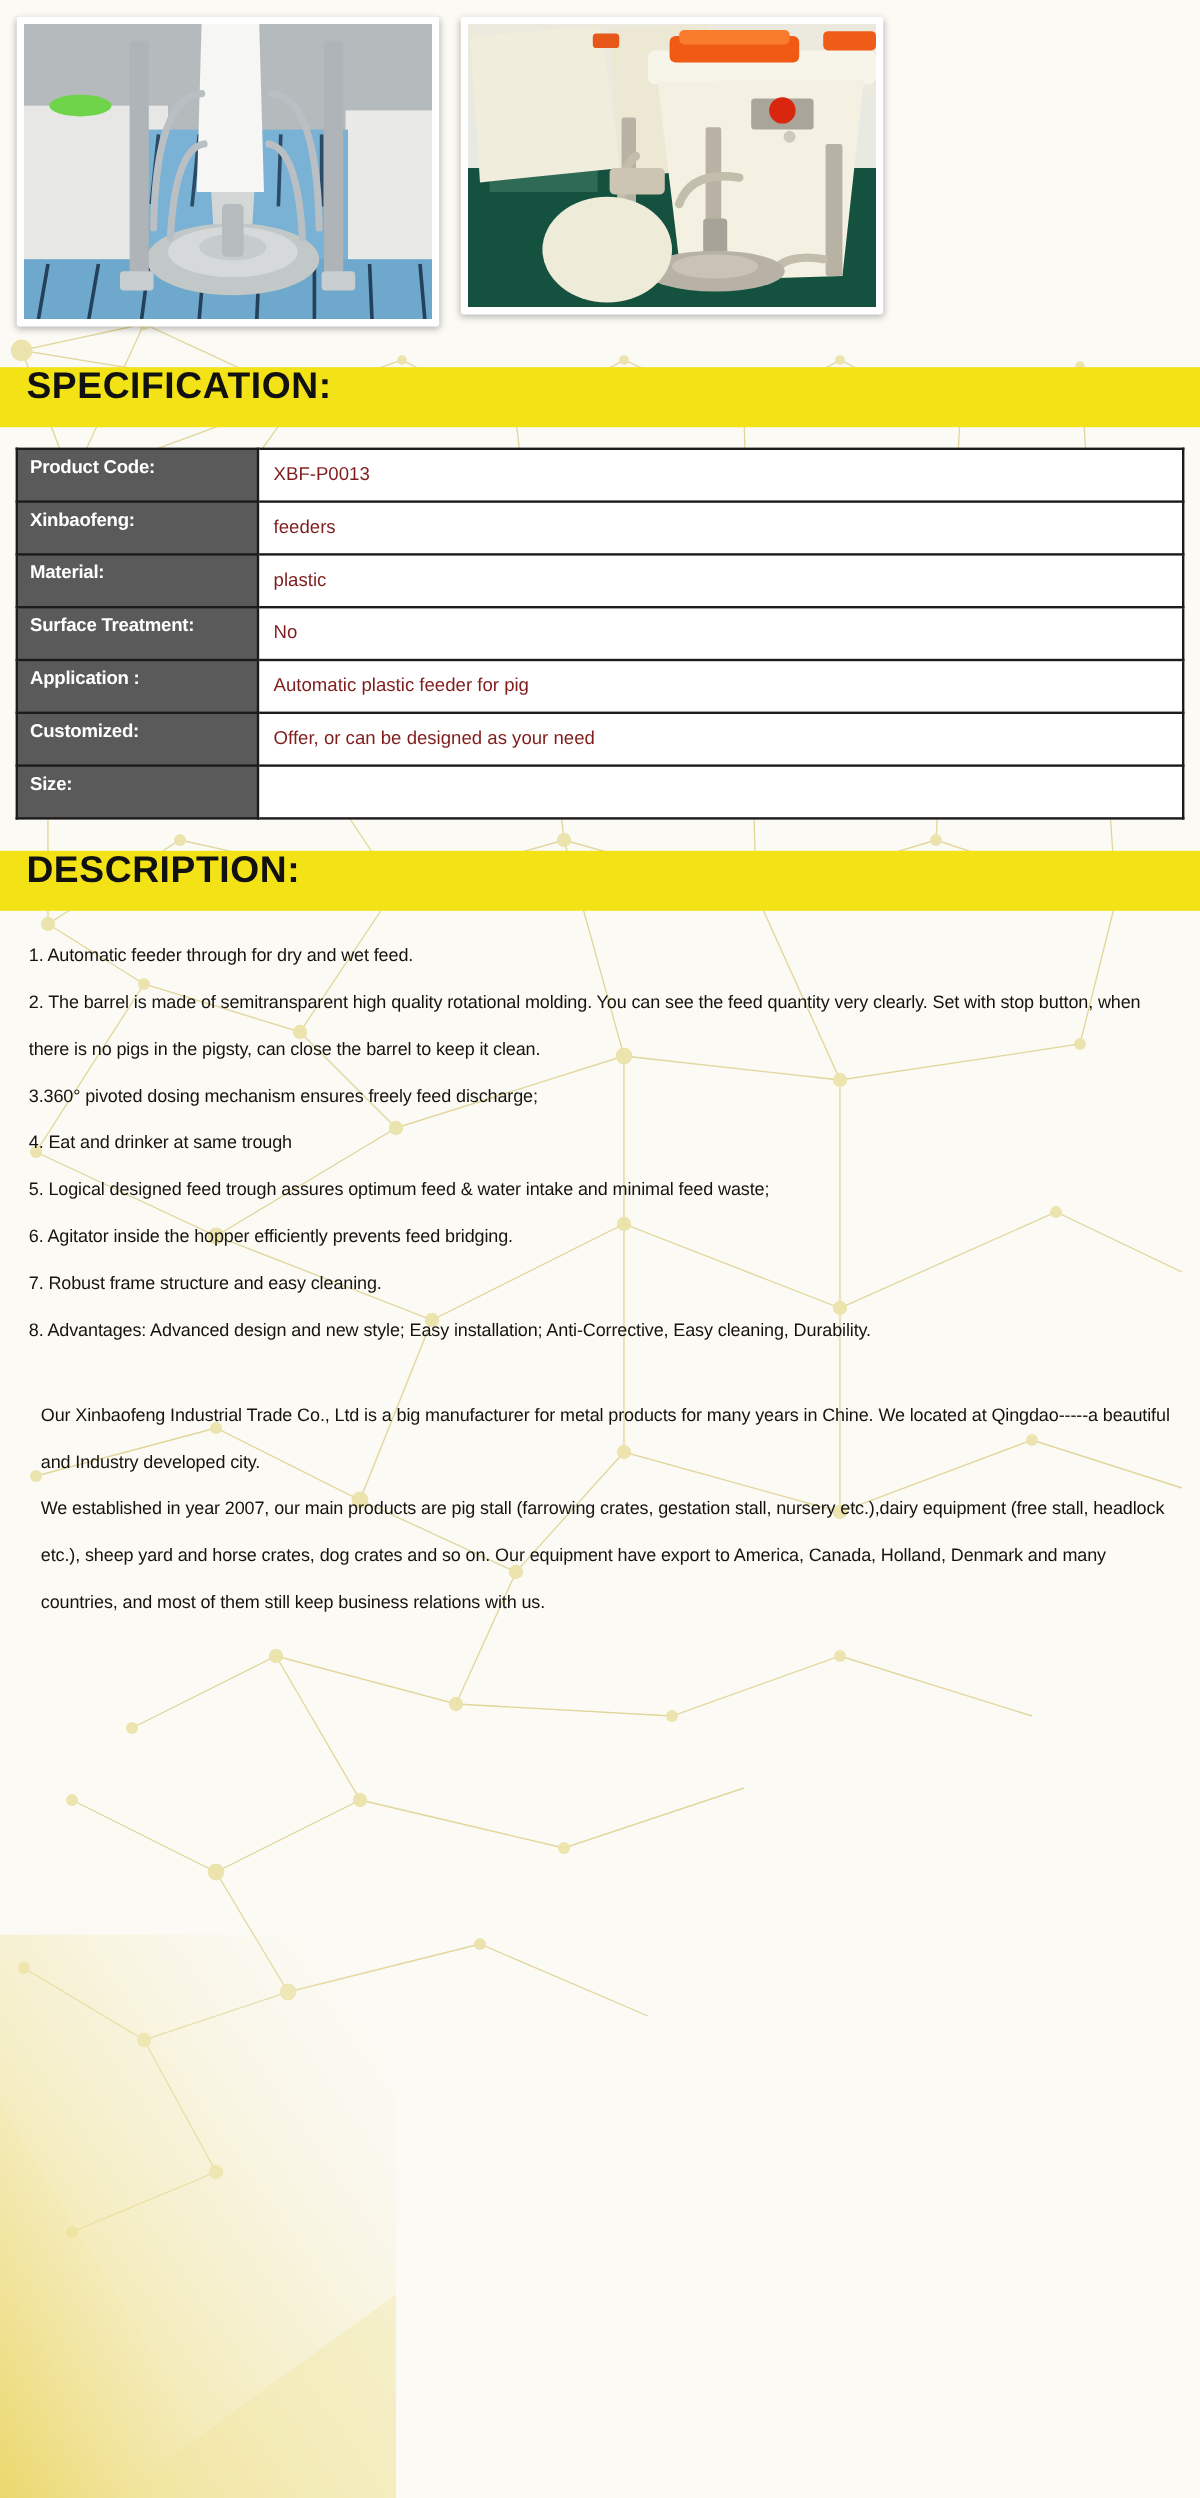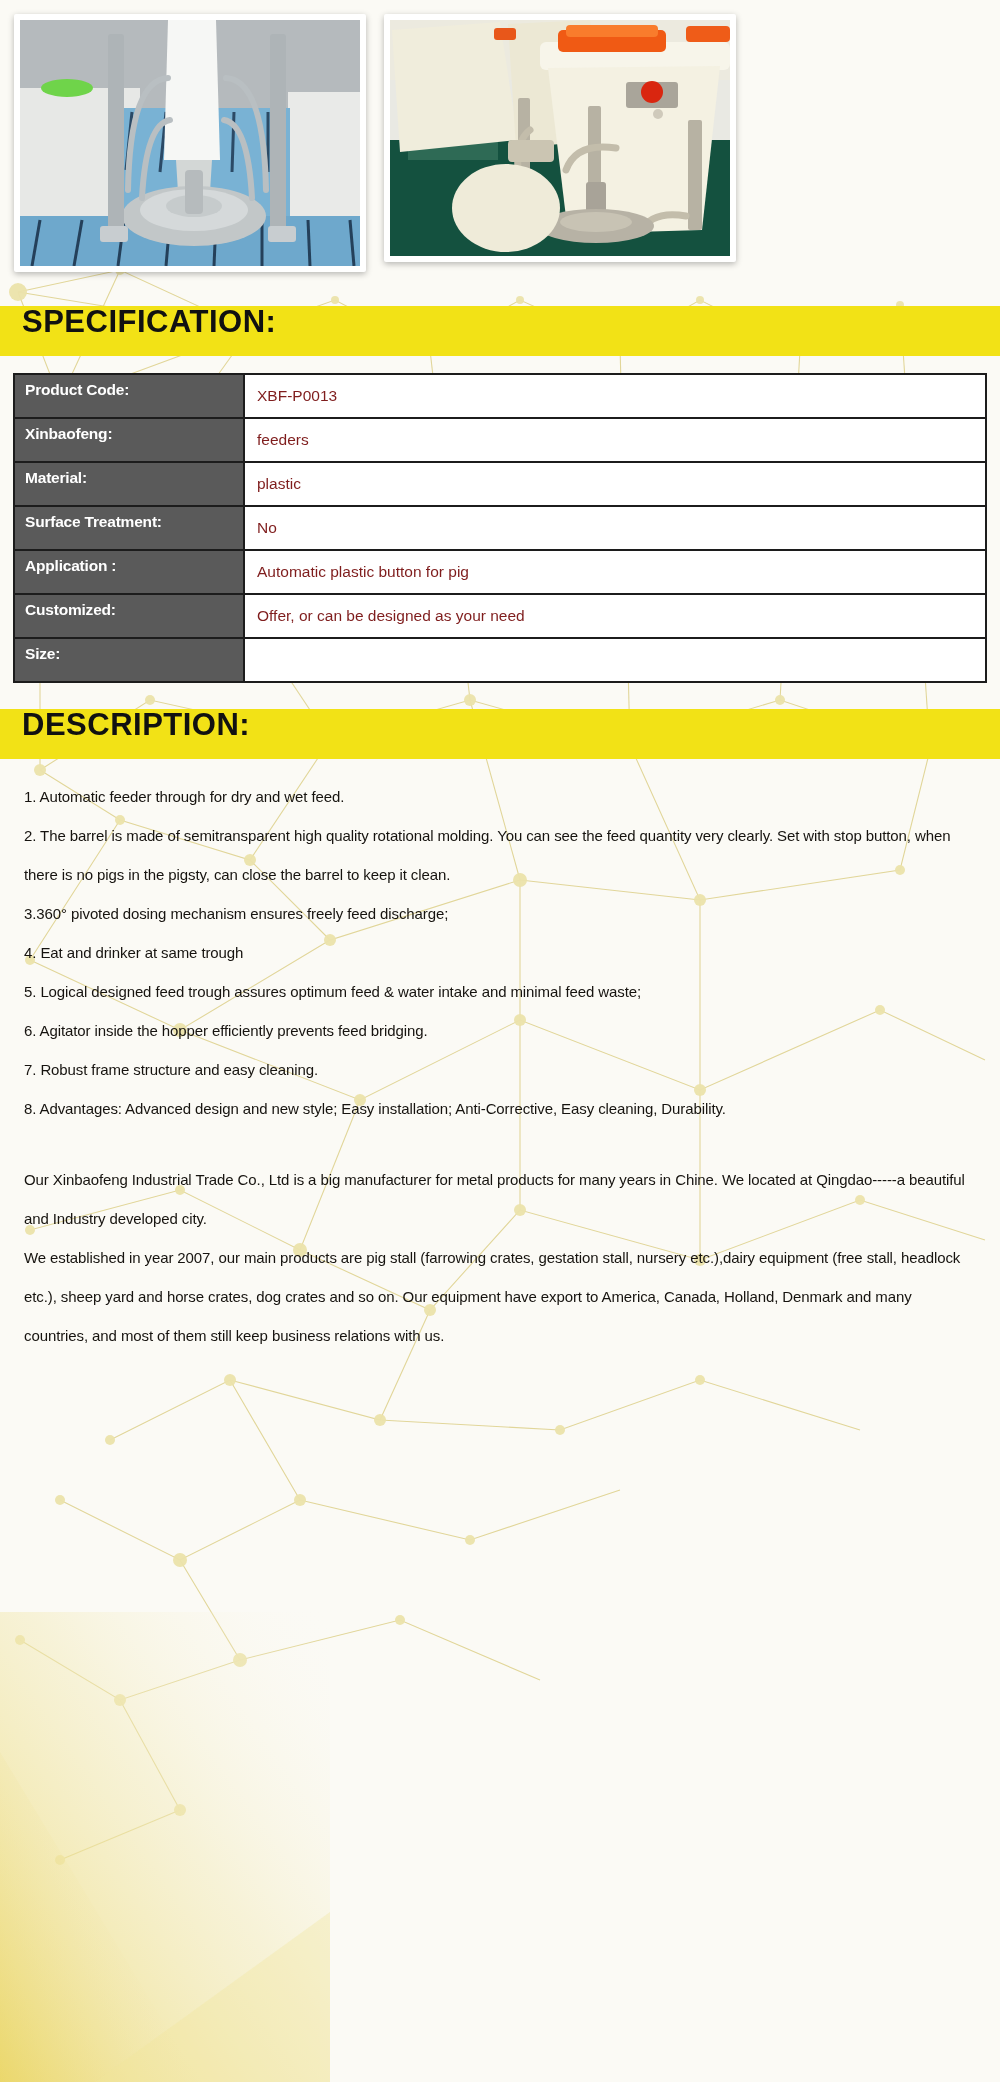--- a/index.html
+++ b/index.html
@@ -55,41 +55,41 @@
     width:100%; border-collapse:collapse;
     table-layout:fixed;
   }
   table.spec td {
     border:2px solid #1c1c1c;
     font-size:15.5px;
     vertical-align:middle;
     height:38px;
   }
   td.k {
-    width:230px;
+    width:201px;
     background:#5a5a5a; color:#fff;
     font-weight:bold;
     padding:6px 0 18px 10px;
     font-stretch:condensed;
     letter-spacing:-.2px;
   }
   td.v {
     background:#fff; color:#7f1d1d;
     padding:6px 0 6px 12px;
   }
 
   
   .copy { padding:18px 24px 0 24px; }
   .copy p {
     font-size:15px;
     line-height:39px;
     color:#16130f;
     letter-spacing:-.1px;
   }
-  .copy.factory { padding-top:16px; }
+  .copy.factory { padding-top:16px;margin-left:10px; }
   .copy.factory p { line-height:39px; }
 
   .gap-sm { height:16px; }
   .gap-md { height:26px; }
   .gap-lg { height:34px; }
 </style>
 </head>
 <body>
 
 <svg id="bg-net" viewBox="0 0 1000 2082" preserveAspectRatio="none">
@@ -314,21 +314,21 @@
         <tr>
           <td class="k">Material:</td>
           <td class="v">plastic</td>
         </tr>
         <tr>
           <td class="k">Surface Treatment:</td>
           <td class="v">No</td>
         </tr>
         <tr>
           <td class="k">Application :</td>
-          <td class="v">Automatic plastic button for pig</td>
+          <td class="v">Automatic plastic feeder for pig</td>
         </tr>
         <tr>
           <td class="k">Customized:</td>
           <td class="v">Offer, or can be designed as your need</td>
         </tr>
         <tr>
           <td class="k">Size:</td>
           <td class="v"></td>
         </tr>
       </tbody>

